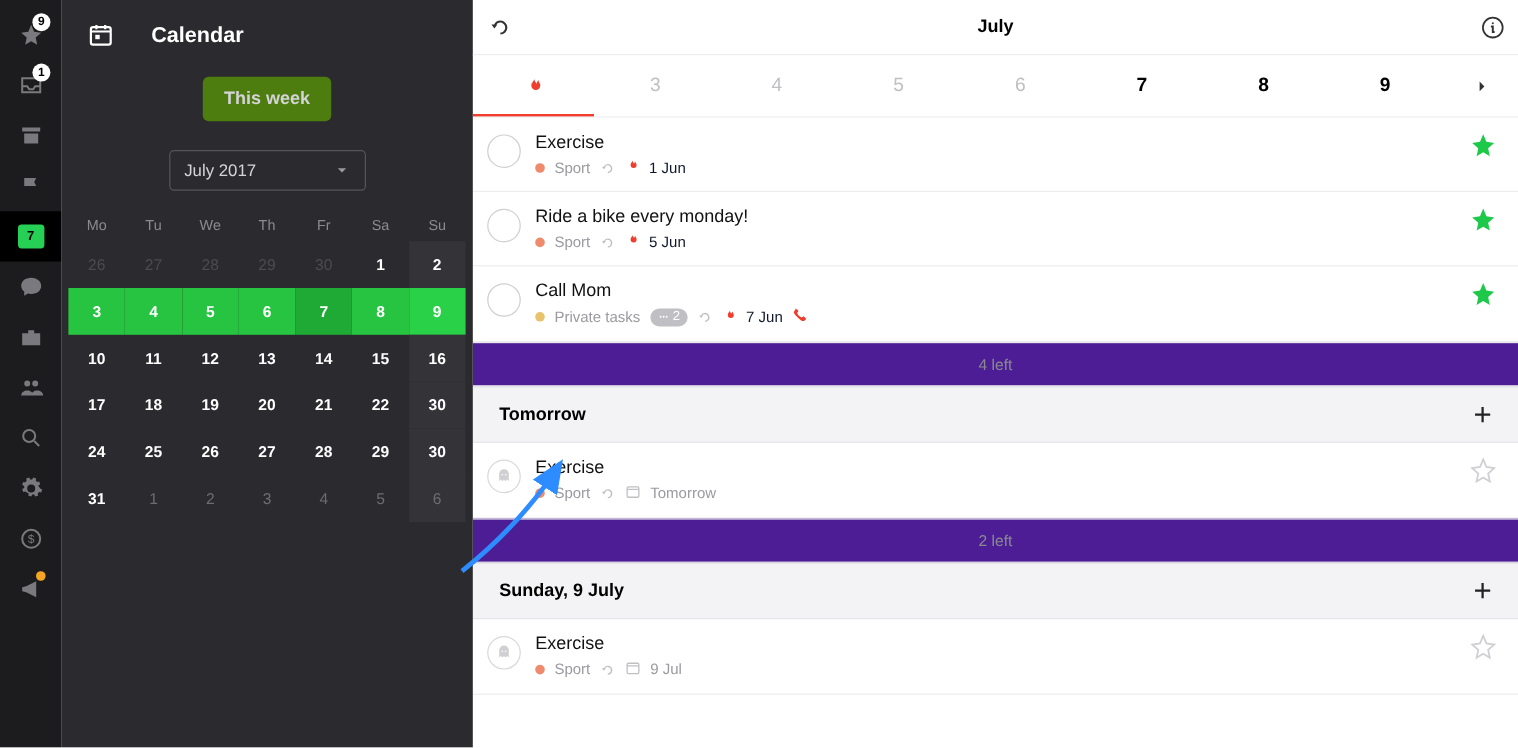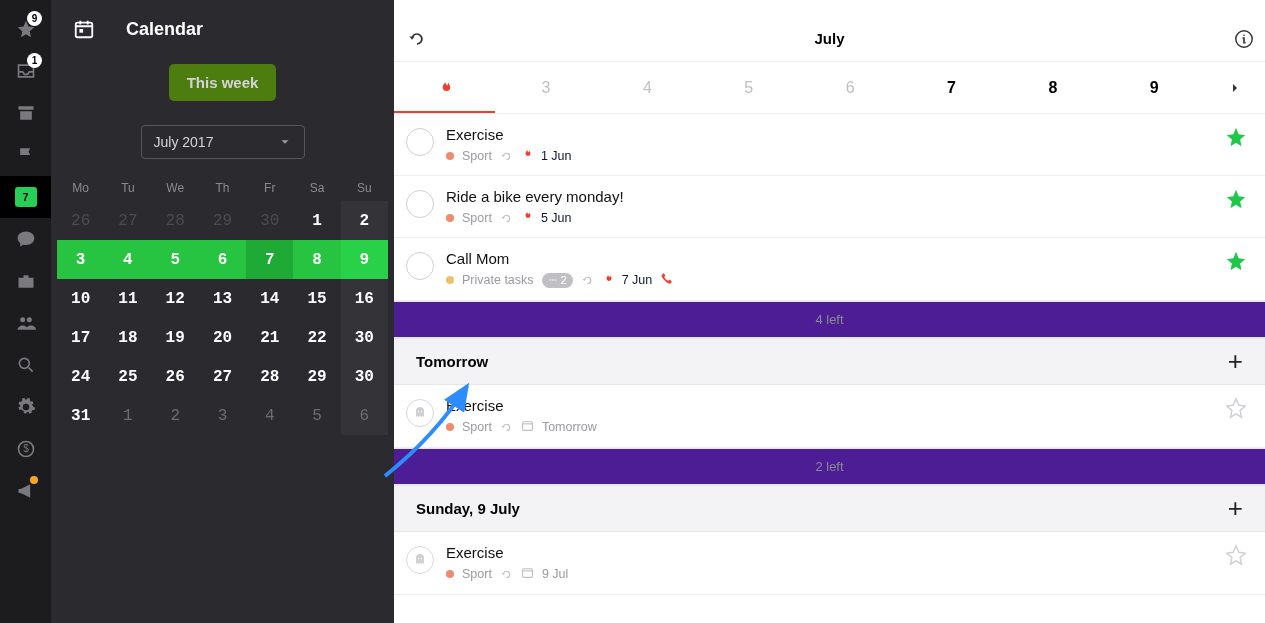--- a/index.html
+++ b/index.html
@@ -23,36 +23,36 @@
   .sb-header svg { width:22px; height:22px; fill:#fff; }
   .thisweek-wrap { display:flex; justify-content:center; padding:14px 0 10px;}
   .thisweek { background:#4d7c0f; color:#d4d4d8; font-size:15px; font-weight:600; padding:10px 18px; border-radius:5px; border:none; cursor:pointer;}
   .month-wrap { display:flex; justify-content:center; padding:14px 0 10px;}
   .month-select { width:164px; border:1px solid #55555a; border-radius:4px; padding:8px 12px; display:flex; align-items:center; justify-content:space-between; color:#d4d4d8; font-size:14px; cursor:pointer;}
   .month-select svg{ width:14px; height:14px; fill:#9a9aa0;}
 
   .calendar { padding: 6px 6px 0 6px; }
   .cal-row { display:grid; grid-template-columns: repeat(7, 1fr); }
   .cal-head { color:#8a8a90; font-size:12px; text-align:center; padding:6px 0;}
-  .cal-cell { height:39px; display:flex; align-items:center; justify-content:center; font-size:16px; color:#fff; font-weight:600; cursor:pointer;font-family:Liberation Mono, monospace;}
+  .cal-cell { height:39px; display:flex; align-items:center; justify-content:center; font-size:13px; color:#fff; font-weight:600; cursor:pointer;}
   .cal-cell.dimprev { color:#4b4b50; font-weight:500;}
   .cal-cell.dimnext { color:#6c6c72; font-weight:500;}
   .cal-cell.col6 { background:#333338; }
   .cal-cell.col6.dimprev, .cal-cell.col6.dimnext { color:#6c6c72;}
   .cal-cell.green { background:#26c440; color:#fff;}
   .cal-cell.green.today { background:#1faa36; }
   .cal-cell.col6.green { background:#29d148; }
 
   
   .arrow-overlay { position:absolute; left:324px; top:376px; pointer-events:none; }
   .arrow-overlay svg { width:110px; height:110px; }
 
   
   .main { flex:1; display:flex; flex-direction:column; background:#fff; min-width:0;}
-  .topbar { height:46px; display:flex; align-items:center; border-bottom:1px solid #eee; position:relative;margin-top:16px;}
+  .topbar { height:46px; display:flex; align-items:center; border-bottom:1px solid #eee; position:relative;}
   .topbar .refresh { width:46px; display:flex; align-items:center; justify-content:center; cursor:pointer;}
   .topbar .refresh svg{width:20px;height:20px;fill:#333;}
   .topbar .title { position:absolute; left:0; right:0; text-align:center; font-weight:700; font-size:15px; pointer-events:none;}
   .topbar .info { position:absolute; right:10px; top:0; bottom:0; display:flex; align-items:center; cursor:pointer;}
   .topbar .info svg{width:22px;height:22px;fill:none;stroke:#333;stroke-width:1.6;}
 
   .datebar { height:52px; display:flex; align-items:stretch; border-bottom:1px solid #eee;}
   .datebar .dcell { flex:1; display:flex; align-items:center; justify-content:center; font-size:16px; color:#bfbfc4; cursor:pointer; position:relative; font-weight:500;}
   .datebar .dcell.bold { color:#000; font-weight:700;}
   .datebar .dcell.fire svg { width:18px; height:18px; fill:#ef3e2e;}

